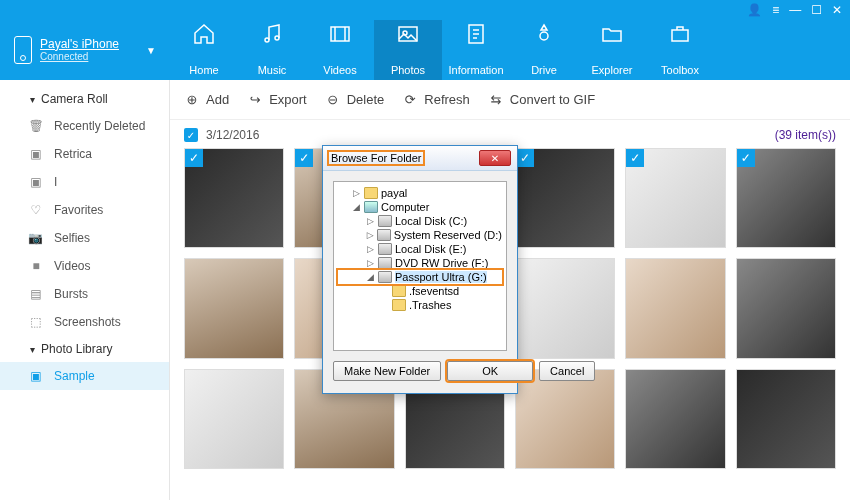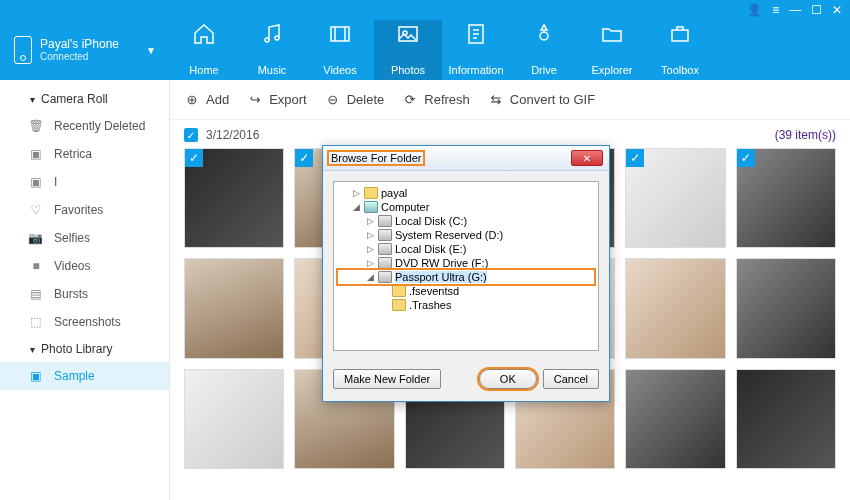--- a/index.html
+++ b/index.html
@@ -5,21 +5,21 @@
 * { box-sizing: border-box; margin: 0; padding: 0; font-family: "Segoe UI", Arial, sans-serif; }
 body { width: 850px; height: 500px; overflow: hidden; background: #fff; position: relative; }
 
 .titlebar { height: 20px; background: #0F9FE8; display: flex; justify-content: flex-end; align-items: center; padding: 0 8px; gap: 10px; color: #fff; font-size: 12px; }
 .titlebar span { cursor: default; }
 
 .header { height: 60px; background: #0F9FE8; display: flex; align-items: center; color: #fff; }
 .device { display: flex; align-items: center; gap: 8px; padding: 0 14px; width: 170px; }
 .device-icon { width: 18px; height: 28px; border: 1.5px solid #fff; border-radius: 3px; position: relative; }
 .device-icon::after { content: ""; position: absolute; bottom: 2px; left: 50%; transform: translateX(-50%); width: 4px; height: 4px; border: 1px solid #fff; border-radius: 50%; }
-.device-text { font-size: 12px; line-height: 1.2; }
+.device-text { font-size: 12px; line-height: 1.2; text-decoration: underline; }
 .device-text .sub { font-size: 10px; opacity: .85; }
 .device-caret { margin-left: auto; font-size: 10px; }
 
 .navtabs { display: flex; height: 100%; }
 .navtab { width: 68px; display: flex; flex-direction: column; align-items: center; justify-content: center; gap: 20px; font-size: 11px; cursor: pointer; }
 .navtab.active { background: #0C86C6; }
 .navtab .ico { width: 24px; height: 20px; display: flex; align-items: center; justify-content: center; }
 .navtab svg { stroke: #fff; fill: none; stroke-width: 1.5; }
 
 .body { display: flex; height: 420px; }
@@ -44,36 +44,36 @@
 .grid { display: grid; grid-template-columns: repeat(6, 1fr); gap: 10px; }
 .thumb { position: relative; aspect-ratio: 1; background: linear-gradient(135deg, #bbb 0%, #888 50%, #aaa 100%); border: 1px solid #ddd; }
 .thumb.p1 { background: linear-gradient(135deg,#2a2a2a,#555); }
 .thumb.p2 { background: linear-gradient(160deg,#d8c9b8,#8a6f52); }
 .thumb.p3 { background: linear-gradient(135deg,#f0f0f0,#ccc); }
 .thumb.p4 { background: linear-gradient(135deg,#e8d8c8,#b89878); }
 .thumb.p5 { background: linear-gradient(135deg,#888,#333); }
 .thumb .chk { position: absolute; top: 0; left: 0; width: 18px; height: 18px; background: #0F9FE8; color: #fff; font-size: 12px; display: flex; align-items: center; justify-content: center; }
 
 
-.dialog { position: absolute; left: 322px; top: 145px; width: 288px; background: #F0F0F0; border: 1px solid #3a89c9; box-shadow: 0 3px 12px rgba(0,0,0,.3); font-size: 11px; }
+.dialog { position: absolute; left: 322px; top: 145px; width: 196px; background: #F0F0F0; border: 1px solid #3a89c9; box-shadow: 0 3px 12px rgba(0,0,0,.3); font-size: 11px; }
 .dialog .dtitle { background: linear-gradient(#fefefe,#e0e8f5); padding: 4px 6px; display: flex; align-items: center; border-bottom: 1px solid #bcd3e8; }
 .dtitle-text { outline: 2px solid #F08A24; padding: 0 2px; }
 .dclose { margin-left: auto; width: 32px; height: 16px; background: linear-gradient(#e77,#c33); border: 1px solid #a22; border-radius: 2px; color: #fff; display: flex; align-items: center; justify-content: center; font-size: 10px; cursor: pointer; }
 .tree { background: #fff; border: 1px solid #aaa; margin: 10px; height: 170px; padding: 4px; overflow: hidden; }
 .tree-row { padding: 1px 0 1px 0; display: flex; align-items: center; gap: 3px; white-space: nowrap; }
 .tree-row .exp { width: 9px; font-size: 9px; color: #666; text-align: center; }
 .tree-row .fico { width: 14px; height: 12px; display: inline-block; }
 .fico.folder { background: #F8D775; border: 1px solid #caa843; border-radius: 1px; }
 .fico.drive { background: linear-gradient(#eee,#bbb); border: 1px solid #888; border-radius: 1px; }
 .fico.comp { background: linear-gradient(#cfe,#8bc); border: 1px solid #699; border-radius: 1px; }
 .tree-row.sel { outline: 2px solid #F08A24; }
 .tree-row.sel .lbl { background: #CCE8FF; }
 .dbtns { display: flex; gap: 6px; padding: 0 10px 12px; }
-.dbtn { flex: 0 0 auto; padding: 3px 10px; background: linear-gradient(#fdfdfd,#e5e5e5); border: 1px solid #888; border-radius: 2px; font-size: 11px; cursor: pointer; margin-top: 8px; }
-.dbtn.ok { margin-left: auto; outline: 2px solid #F08A24; padding: 3px 20px; border-radius: 10px; }
+.dbtn { flex: 0 0 auto; padding: 3px 10px; background: linear-gradient(#fdfdfd,#e5e5e5); border: 1px solid #888; border-radius: 2px; font-size: 11px; cursor: pointer; }
+.dbtn.ok { margin-left: auto; outline: 2px solid #F08A24; padding: 3px 34px; }
 </style>
 </head>
 <body>
 
 <div class="titlebar">
   <span>👤</span>
   <span>≡</span>
   <span>—</span>
   <span>☐</span>
   <span>✕</span>

